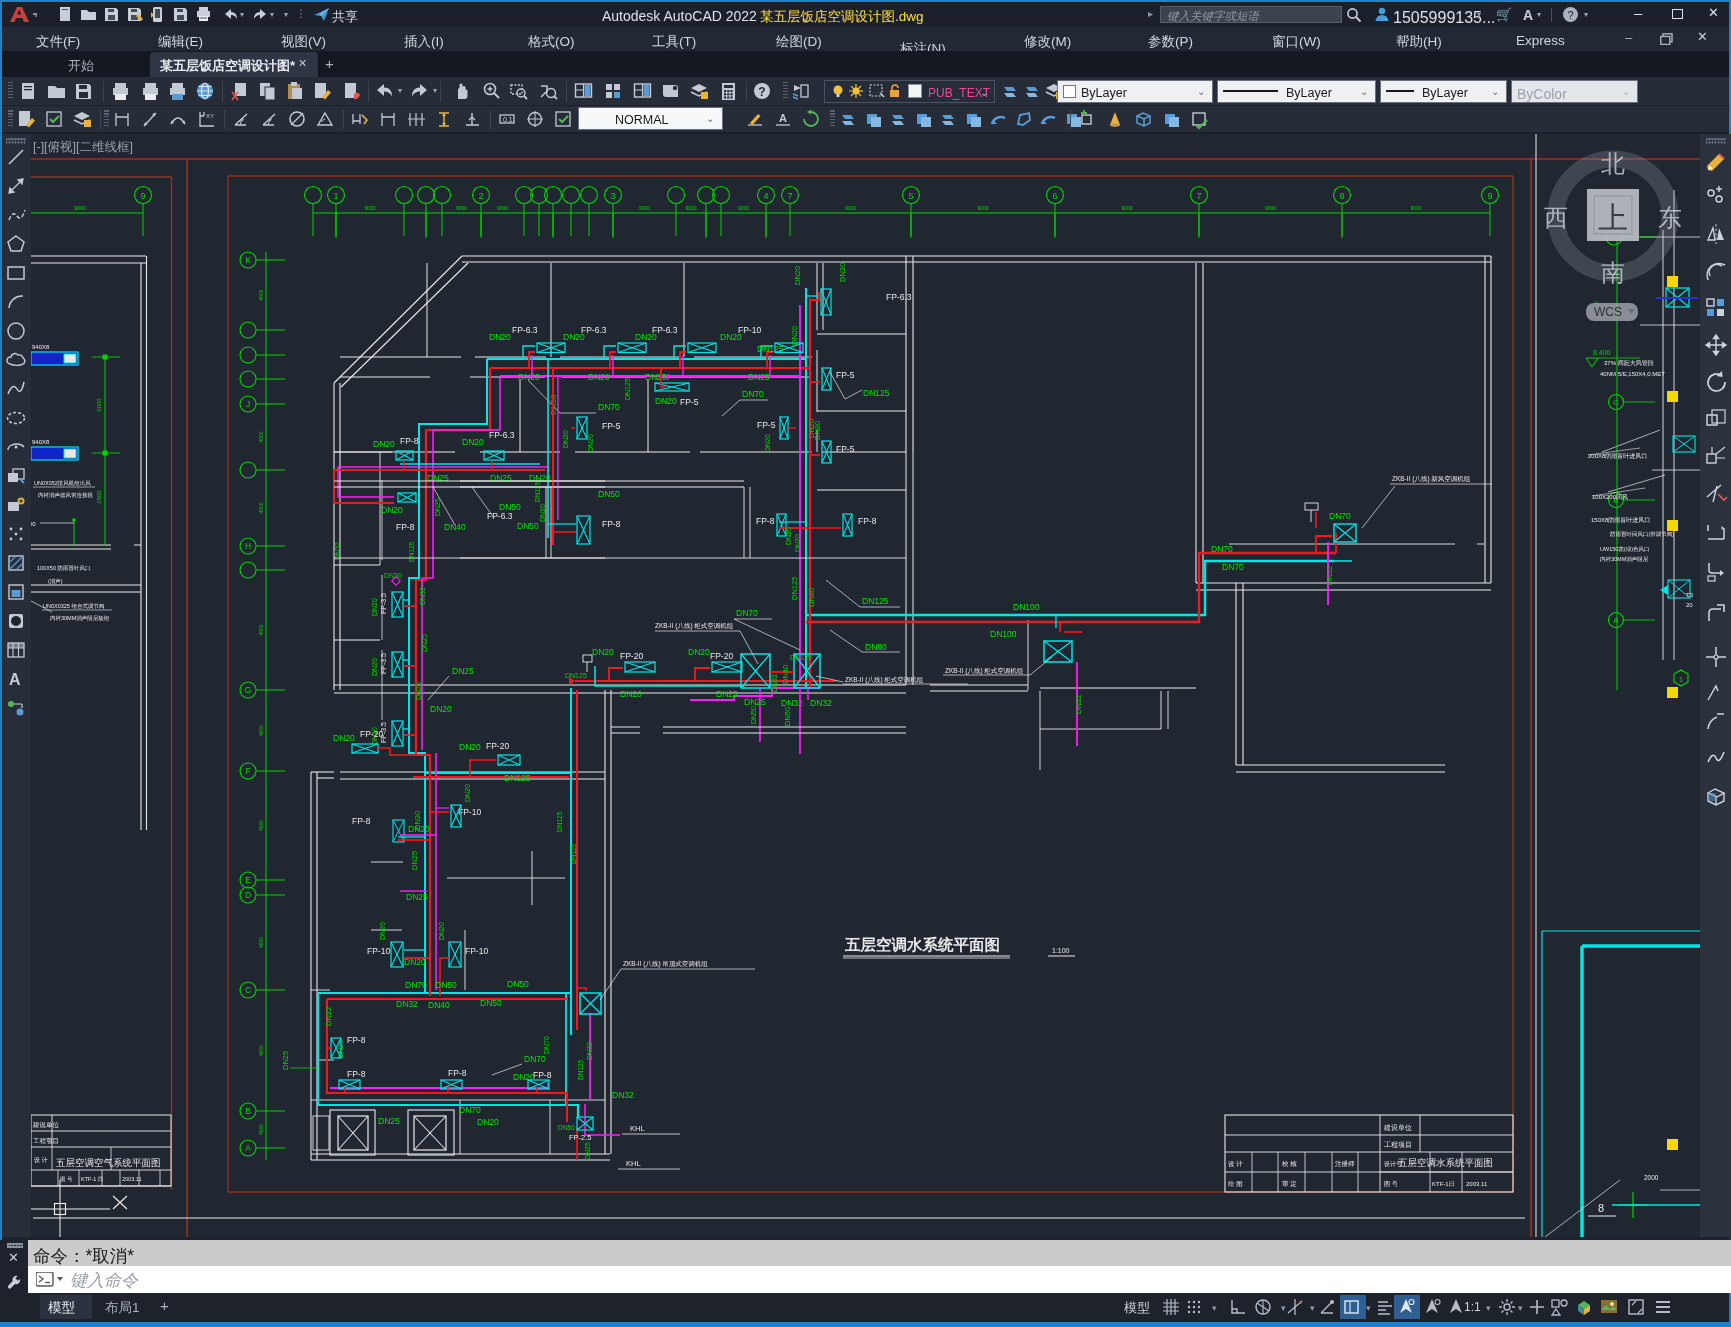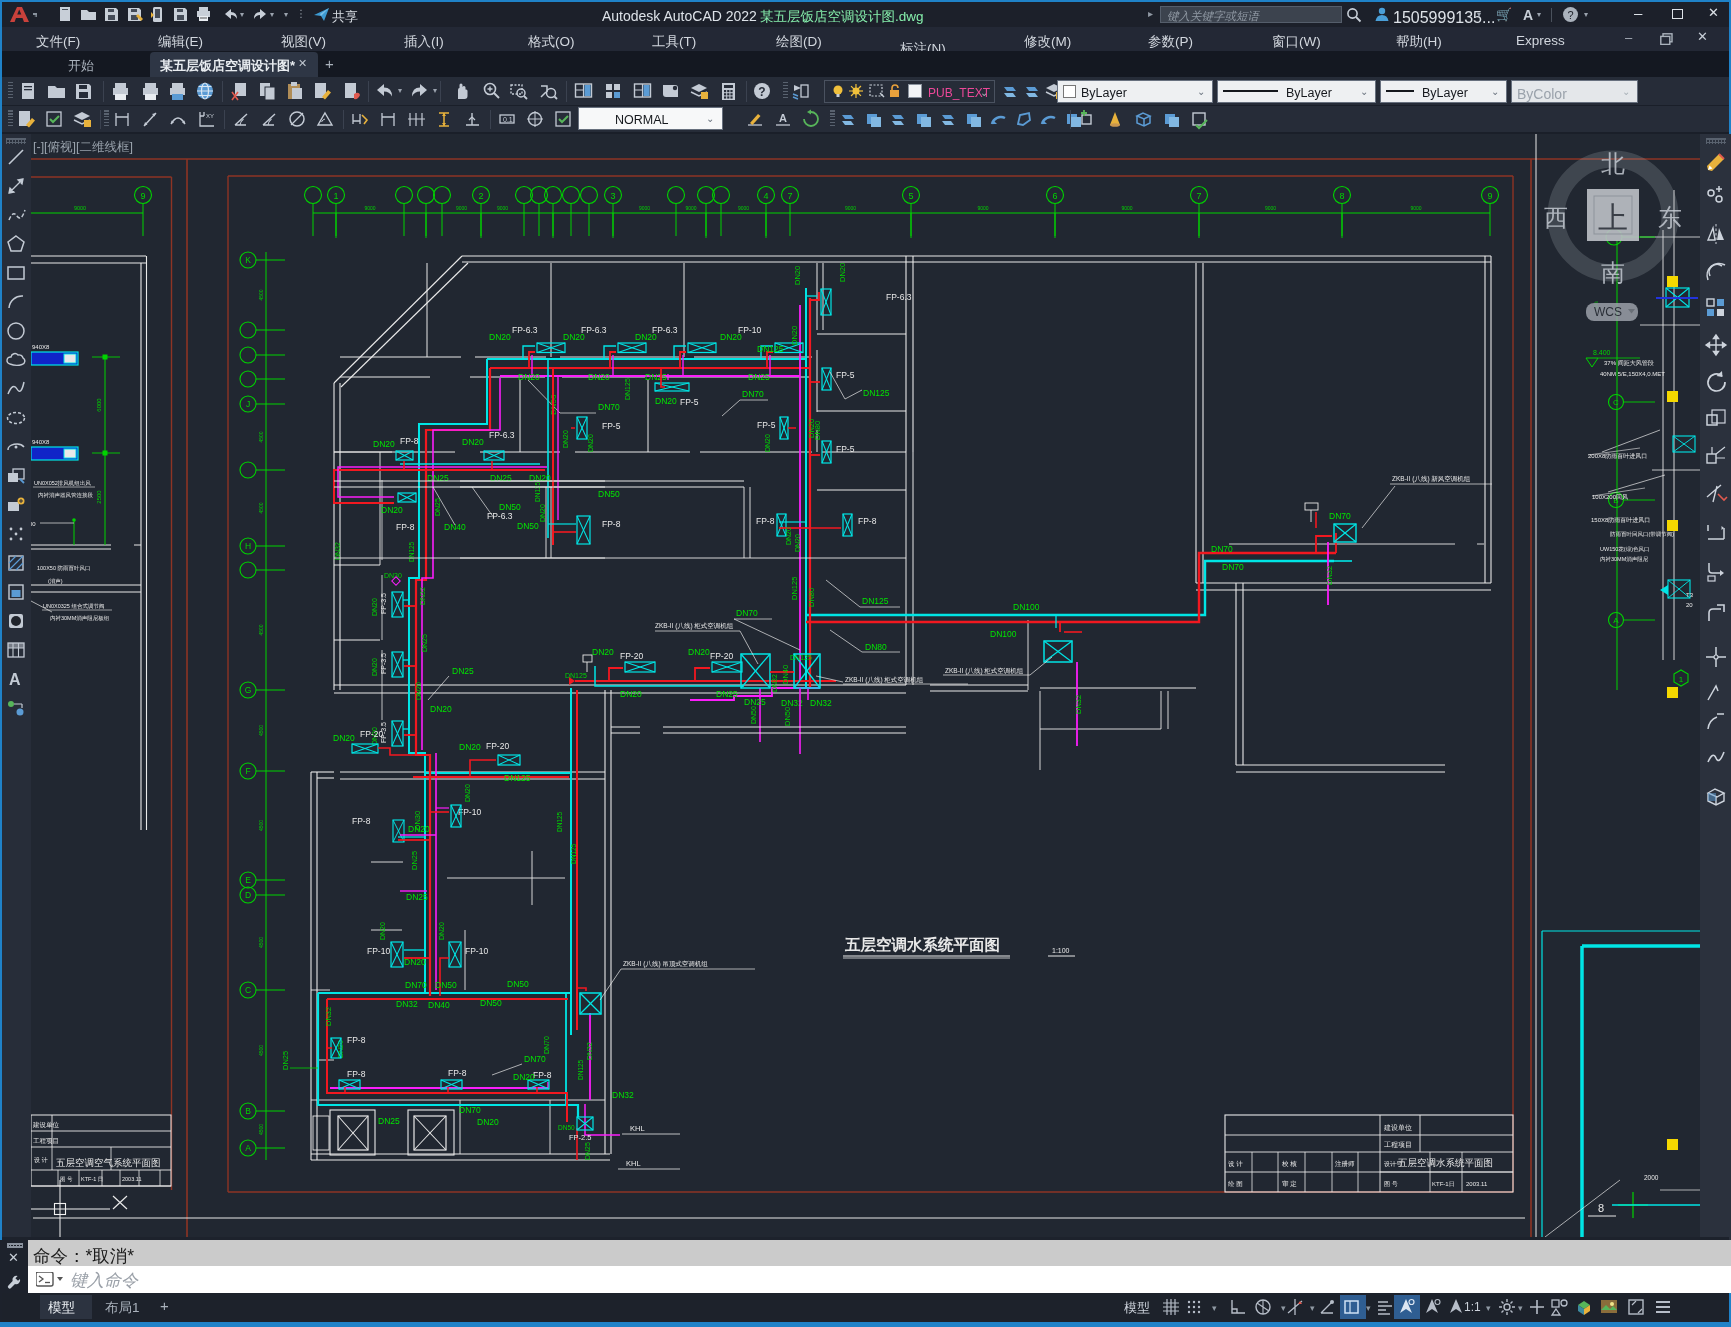--- a/index.html
+++ b/index.html
@@ -58,21 +58,21 @@
     </svg>
     <div class="a" style="left:270px;top:10px;font-size:8px;color:#9aa2ad;white-space:nowrap;">▾</div>
     <div class="a" style="left:284px;top:10px;font-size:8px;color:#9aa2ad;white-space:nowrap;">▾</div>
     <div class="a" style="left:296px;top:8px;font-size:10px;color:#9aa2ad;white-space:nowrap;">⋮</div>
     <svg class="a" style="left:313px;top:6px" width="17" height="17" viewBox="0 0 17 17">
       <path d="M1 9 L16 2 L11 15 L8 10 Z" fill="#3d9ad1"></path>
       <path d="M8 10 L16 2 L7 8 Z" fill="#7cc0e8"></path>
     </svg>
     <div class="a" style="left:332px;top:8px;font-size:13px;color:#d6dbe1;white-space:nowrap;">共享</div>
     <div class="a" style="left:602px;top:8px;font-size:14px;color:#dde2e8;white-space:nowrap;">Autodesk AutoCAD 2022</div>
-    <div class="a" style="left:760px;top:8px;font-size:13.5px;color:#86efac;white-space:nowrap;">某五层饭店空调设计图.dwg</div>
+    <div class="a" style="left:760px;top:8px;font-size:13.5px;color:#fde047;white-space:nowrap;">某五层饭店空调设计图.dwg</div>
     <div class="a" style="left:1148px;top:8px;font-size:10px;color:#8f98a3;white-space:nowrap;">▸</div>
     <div class="a" style="left:1160px;top:6px;width:182px;height:17px;background:#3c434e;border:1px solid #555e6b;"></div>
     <div class="a" style="left:1167px;top:9px;font-size:11.5px;color:#8f98a3;white-space:nowrap;font-style:italic">键入关键字或短语</div>
     <svg class="a" style="left:1346px;top:7px" width="16" height="16" viewBox="0 0 16 16">
       <circle cx="6.5" cy="6.5" r="4.6" fill="none" stroke="#c8cfd8" stroke-width="1.6"></circle>
       <path d="M10 10 l4.5 4.5" stroke="#c8cfd8" stroke-width="1.8"></path>
     </svg>
     <svg class="a" style="left:1374px;top:6px" width="16" height="16" viewBox="0 0 16 16">
       <circle cx="8" cy="5" r="3.2" fill="#4a9fd8"></circle>
       <path d="M1.5 15 q1 -6 6.5 -6 q5.5 0 6.5 6 z" fill="#4a9fd8"></path>

